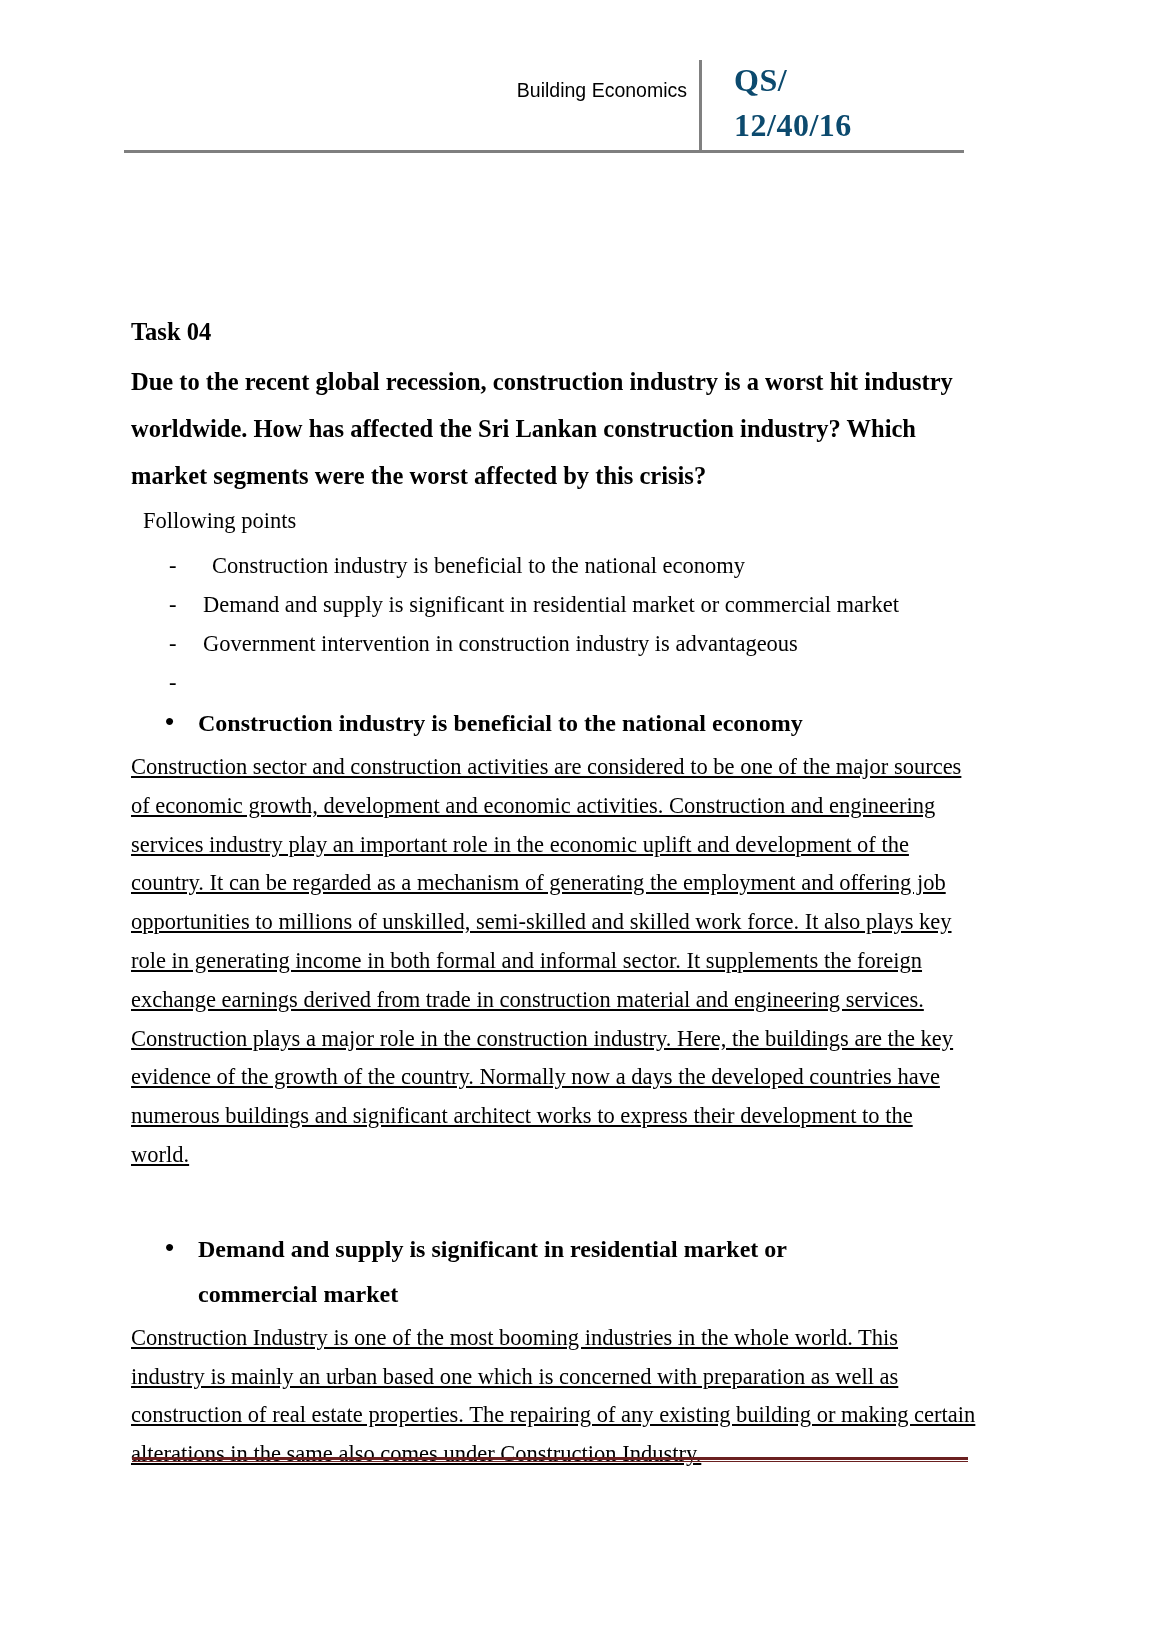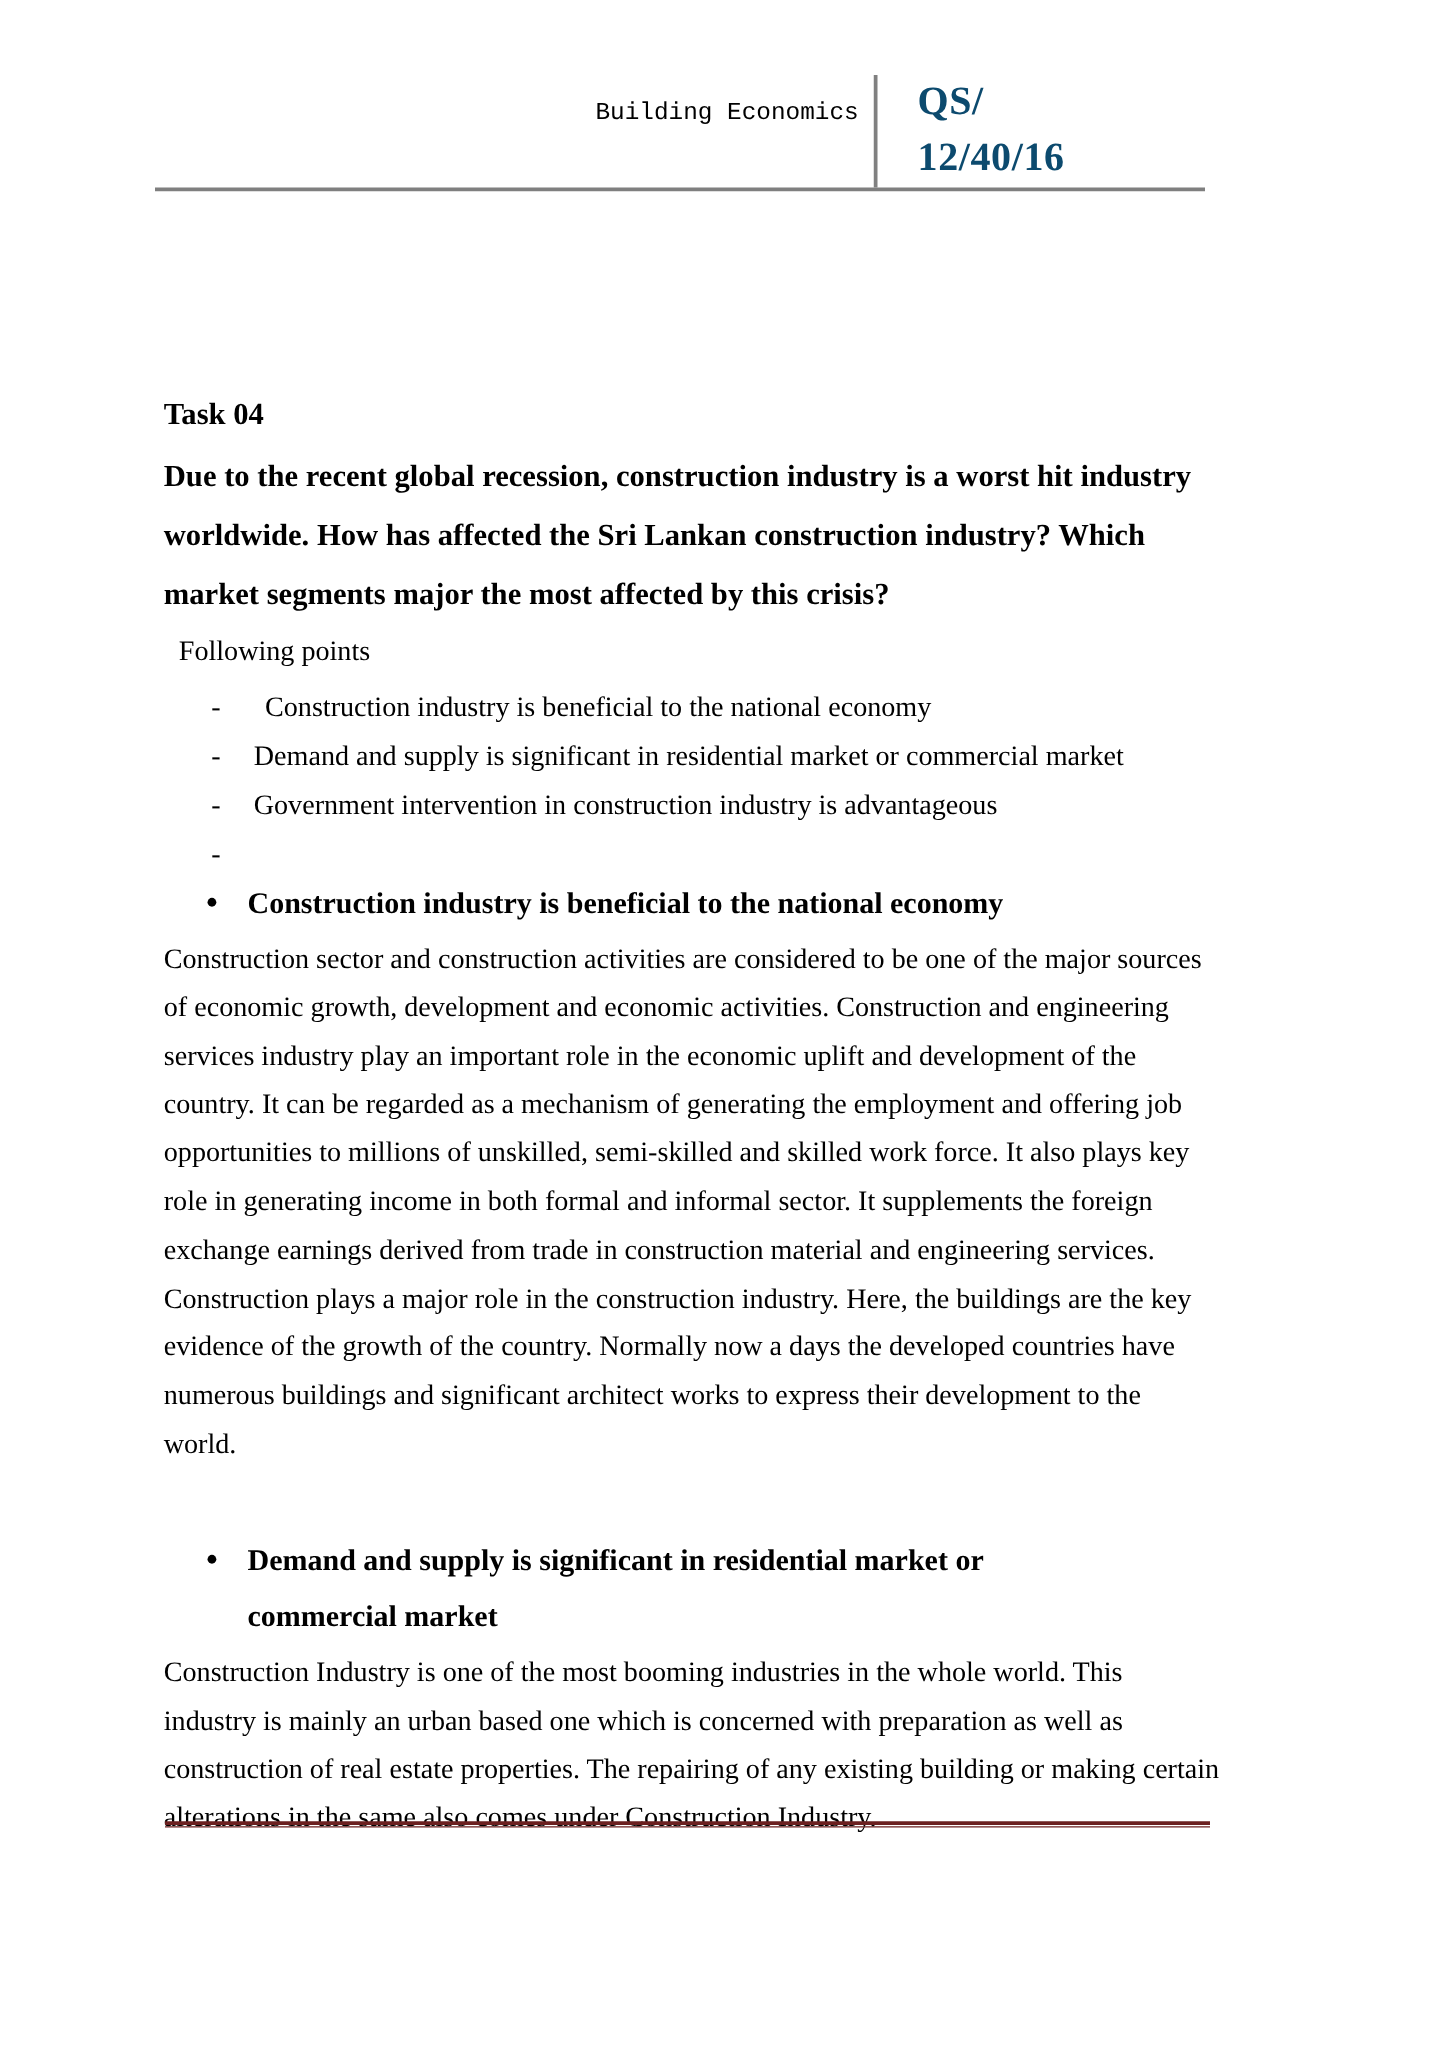--- a/index.html
+++ b/index.html
@@ -32,21 +32,21 @@
     width: 840px;
     height: 96px;
   }
   .header-inner {
     display: flex;
     align-items: flex-start;
     justify-content: flex-end;
     height: 92px;
   }
   .header-left {
-    font-family: Liberation Mono, monospace;
+    font-family: Liberation Sans, sans-serif;
     font-size: 19.5px;
     line-height: 24px;
     color: #000000;
     text-align: right;
     padding-top: 20px;
     padding-right: 12px;
     white-space: nowrap;
   }
   .header-divider {
     width: 3px;
@@ -153,20 +153,21 @@
     top: -2px;
     font-size: 26px;
     line-height: 45px;
   }
 
   .body-para {
     font-size: 22.5px;
     line-height: 38.8px;
     text-align: left;
     margin: 0;
+    text-decoration: underline;
   }
 </style>
 </head>
 <body>
 
 <div class="page">
 
   <div class="header">
     <div class="header-inner">
       <div class="header-left">Building Economics</div>
@@ -176,21 +177,21 @@
         <div>12/40/16</div>
       </div>
     </div>
   </div>
   <div class="header-rule"></div>
 
   <div class="content">
 
     <p class="task-label">Task 04</p>
 
-    <p class="q-heading">Due to the recent global recession, construction industry is a worst hit industry worldwide. How has affected the Sri Lankan construction industry? Which market segments major the most affected by this crisis?</p>
+    <p class="q-heading">Due to the recent global recession, construction industry is a worst hit industry worldwide. How has affected the Sri Lankan construction industry? Which market segments were the worst affected by this crisis?</p>
 
     <p class="following">Following points</p>
 
     <ul class="dash-list">
       <li class="extra-indent">
         <span class="dash">-</span>
         <span>Construction industry is beneficial to the national economy</span>
       </li>
       <li>
         <span class="dash">-</span>

